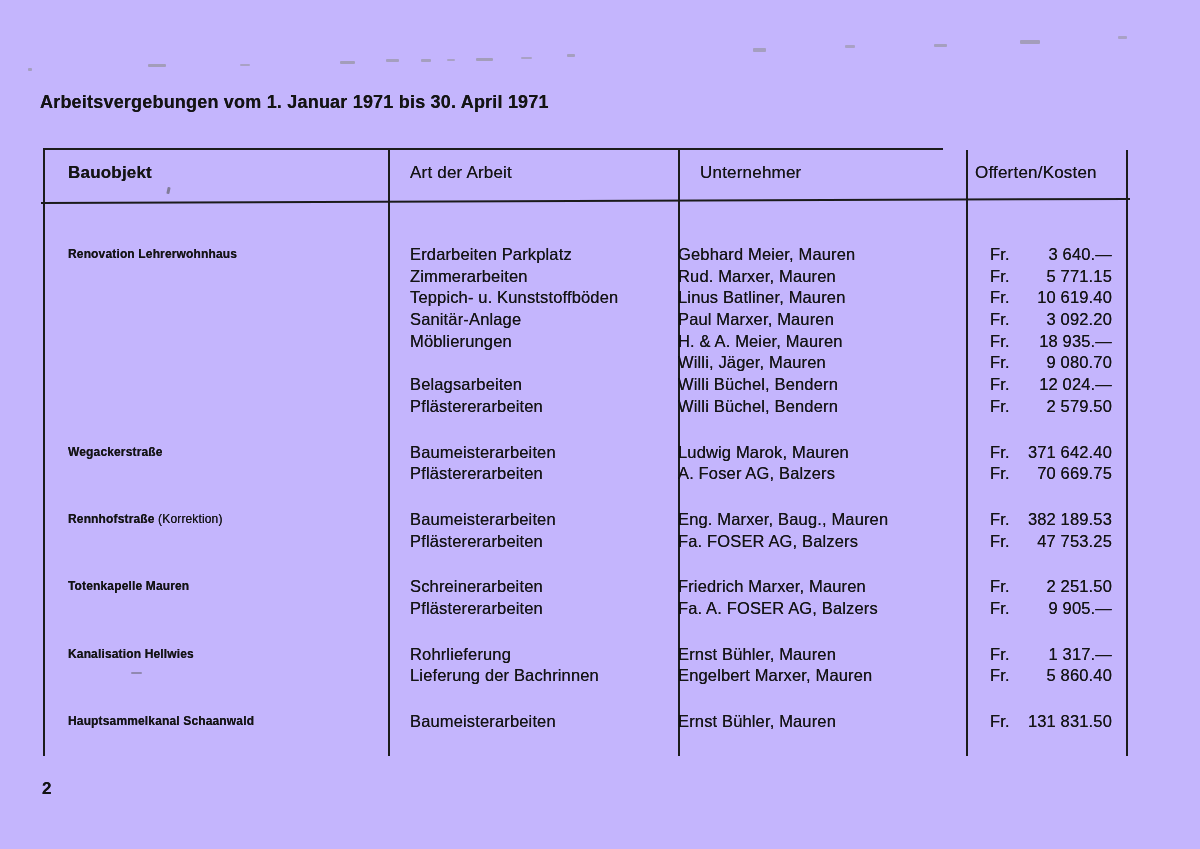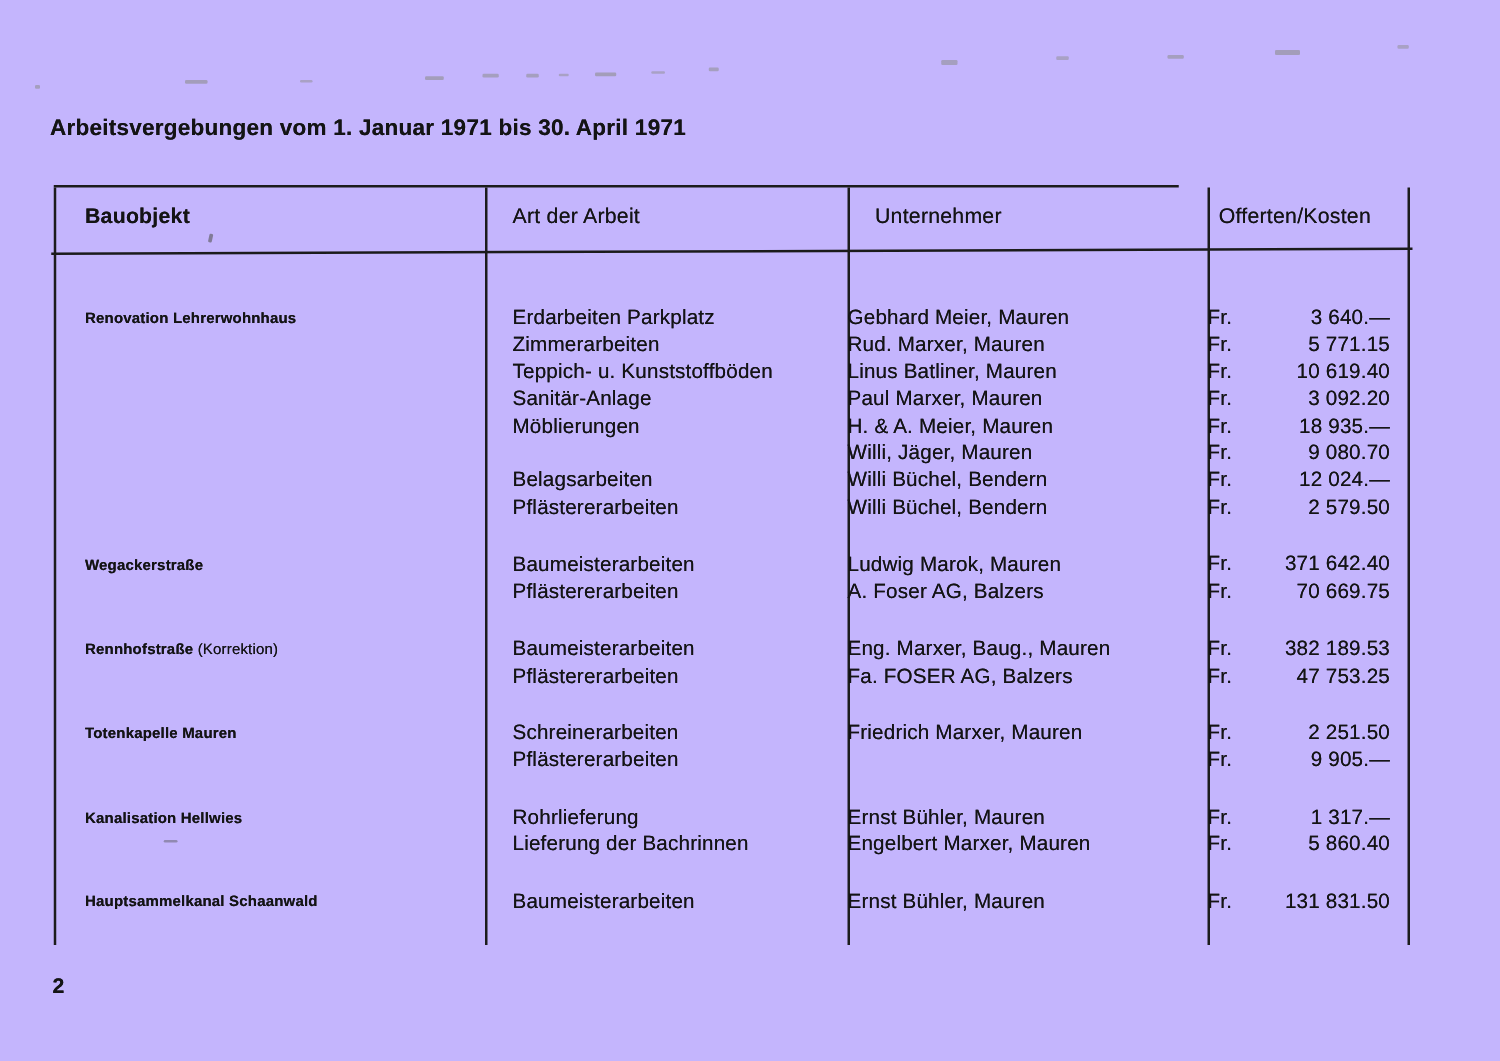--- a/index.html
+++ b/index.html
@@ -62,21 +62,21 @@
     white-space:nowrap;
     text-shadow:0 0 .4px rgba(0,0,0,.8);
   }
   .cell-bau{padding-left:25px;}
   .cell-bau .line{font-weight:700;font-size:12px;}
   .cell-bau .suffix{font-weight:400;}
   .cell-art{padding-left:22px;}
   .cell-unt{}
   .cell-cost .line{
     display:flex;justify-content:space-between;
-    padding-right:16px;align-items:flex-end;
+    padding-left:24px;padding-right:16px;
   }
   .page-number{
     position:absolute;left:42px;top:779px;
     font-size:17px;font-weight:700;
     text-shadow:0 0 .4px rgba(0,0,0,.8);
   }
 </style>
 </head>
 <body>
 
@@ -226,20 +226,21 @@
         <div class="block">
           <div class="cell-bau">
             <div class="line">Totenkapelle Mauren</div>
           </div>
           <div class="cell-art">
             <div class="line">Schreinerarbeiten</div>
             <div class="line">Pflästererarbeiten</div>
           </div>
           <div class="cell-unt">
             <div class="line">Friedrich Marxer, Mauren</div>
+            <div class="line">Fa. A. FOSER AG, Balzers</div>
           </div>
           <div class="cell-cost">
             <div class="line">
               <span>Fr.</span>
               <span>2 251.50</span>
             </div>
             <div class="line">
               <span>Fr.</span>
               <span>9 905.—</span>
             </div>

